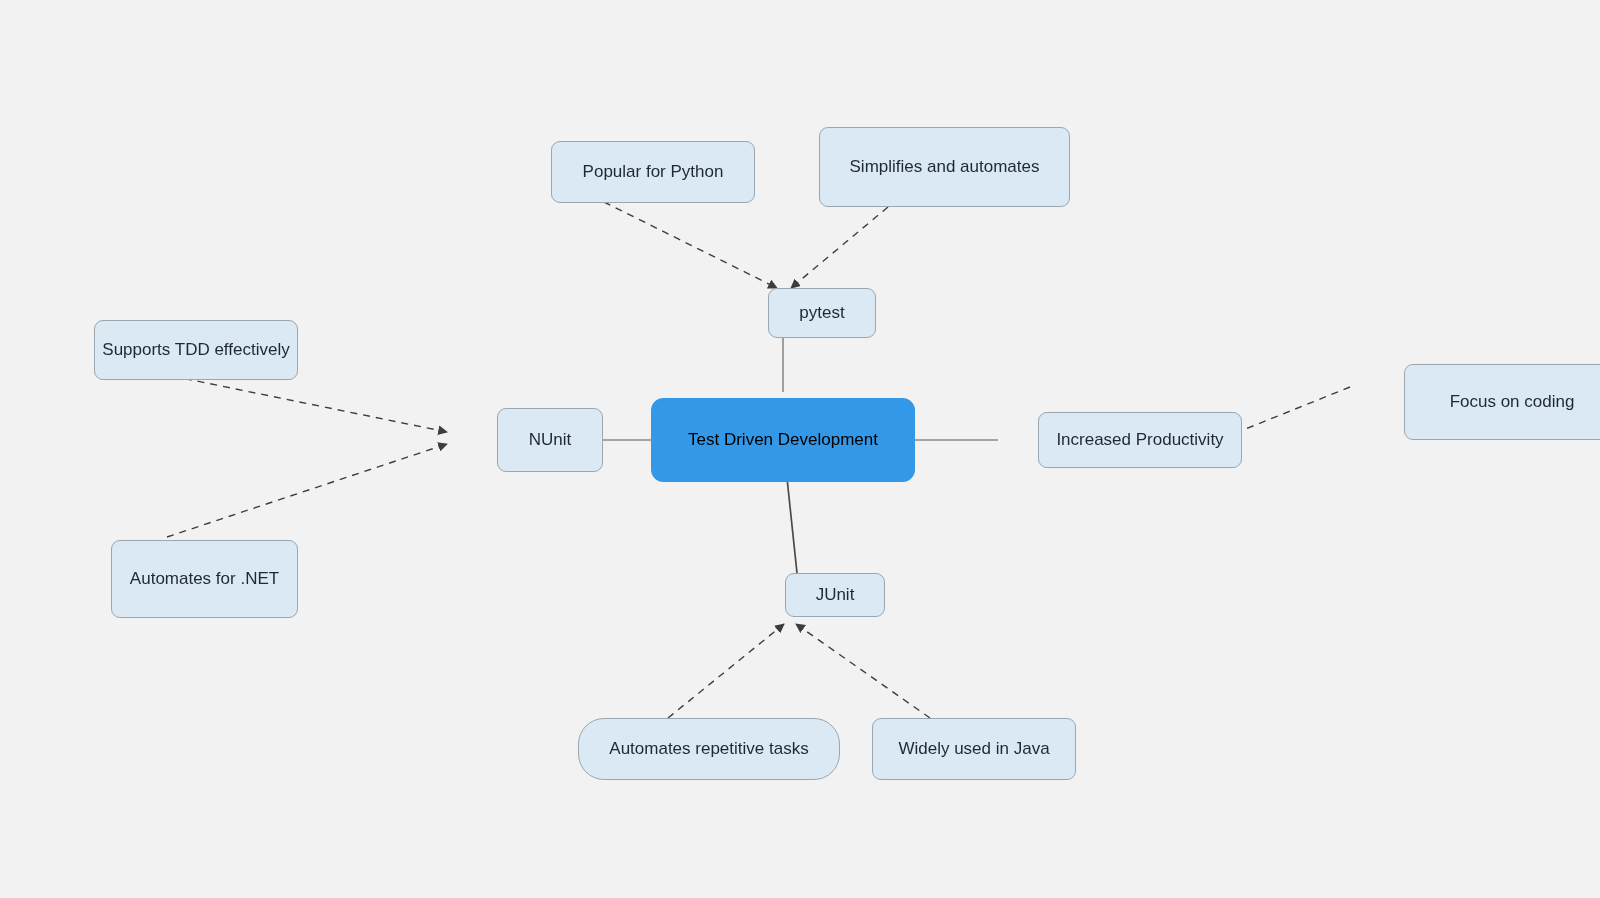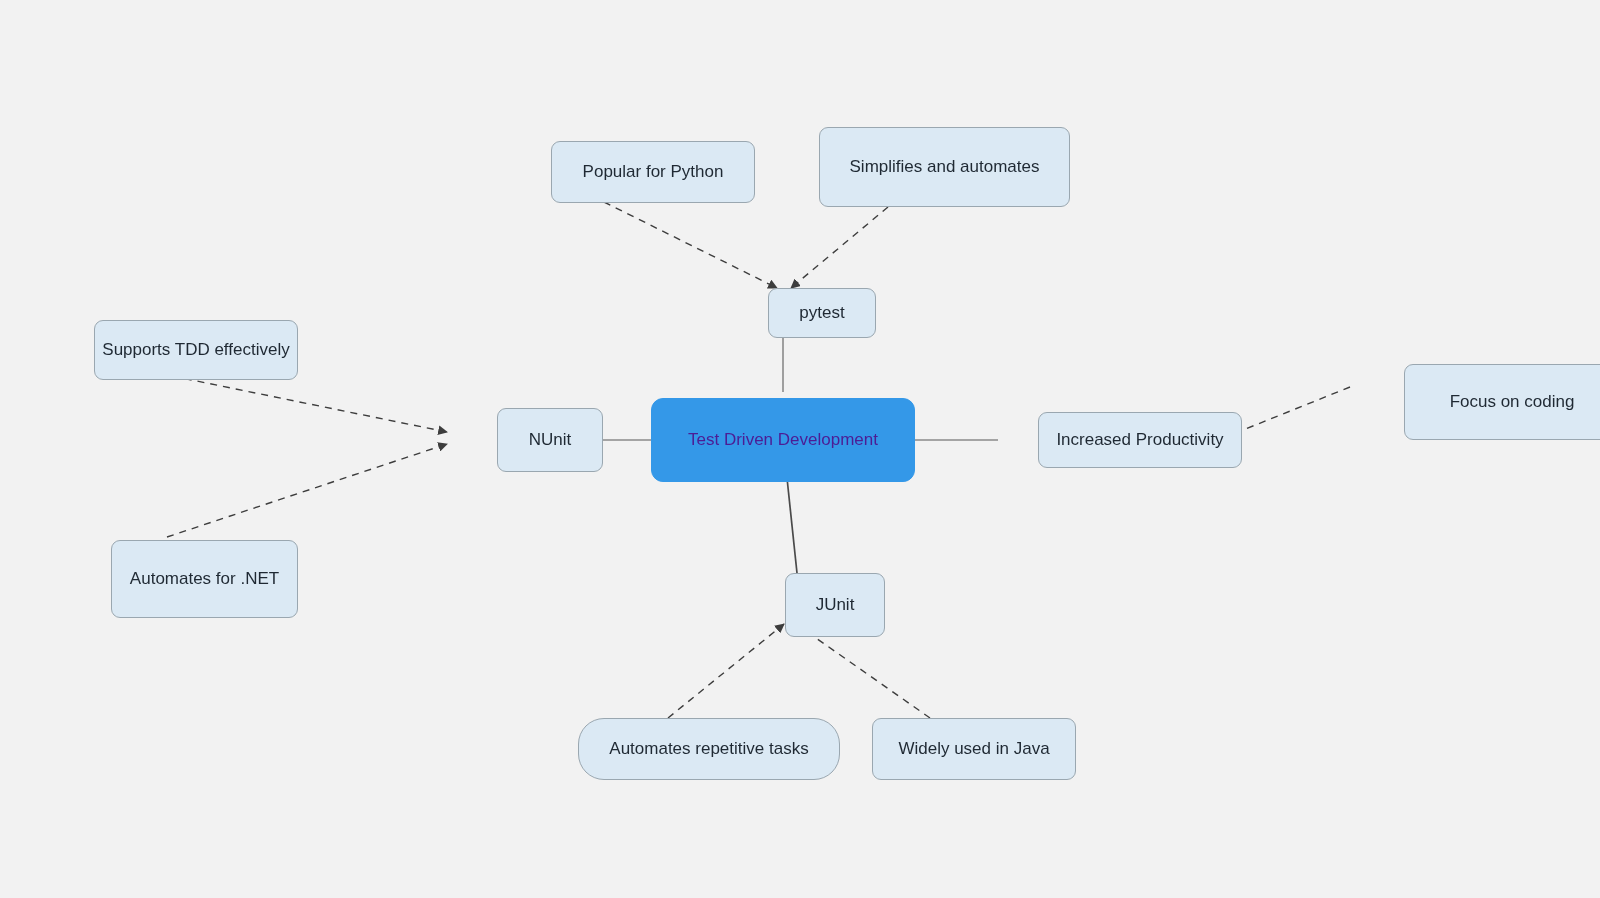--- a/index.html
+++ b/index.html
@@ -37,21 +37,21 @@
   .node.leaf, .node.branch {
     background: #dbe9f4;
     border: 1px solid #9aa7b0;
     color: #1f2933;
     font-size: 17px;
     margin-left: 40px;
   }
   .node.root {
     background: #3498e8;
     border: 1px solid #3498e8;
-    color: #4c1d95;
+    color: #000000;
     font-size: 17px;
     border-radius: 12px;
   }
 </style>
 </head>
 <body>
 
 <div id="canvas">
 
   <svg id="edges" viewBox="0 0 1600 898">
@@ -87,21 +87,21 @@
   </div>
 
   <div class="node branch" style="left:457px; top:408px; width:106px; height:64px;">
     <span>NUnit</span>
   </div>
 
   <div class="node branch" style="left:998px; top:412px; width:204px; height:56px;">
     <span>Increased Productivity</span>
   </div>
 
-  <div class="node branch" style="left:745px; top:573px; width:100px; height:64px;">
+  <div class="node branch" style="left:745px; top:573px; width:100px; height:44px;">
     <span>JUnit</span>
   </div>
 
   <div class="node leaf" style="left:511px; top:141px; width:204px; height:62px;">
     <span>Popular for Python</span>
   </div>
 
   <div class="node leaf" style="left:779px; top:127px; width:251px; height:80px;">
     <span>Simplifies and automates</span>
   </div>

